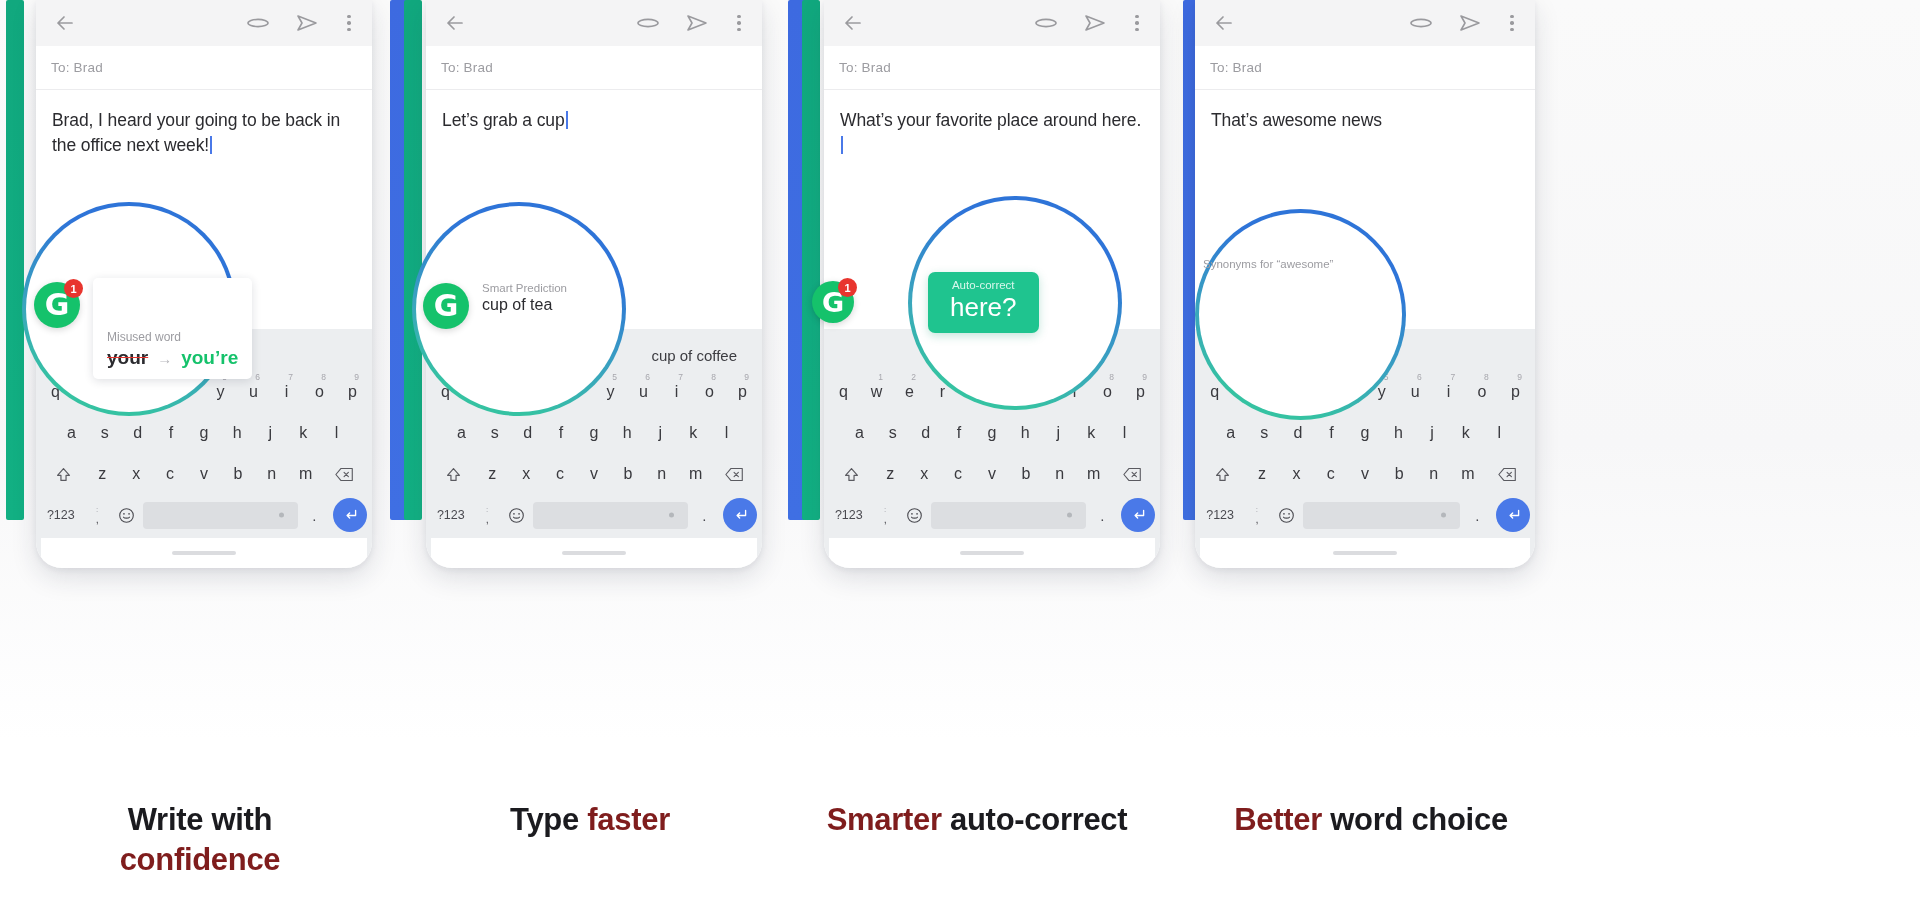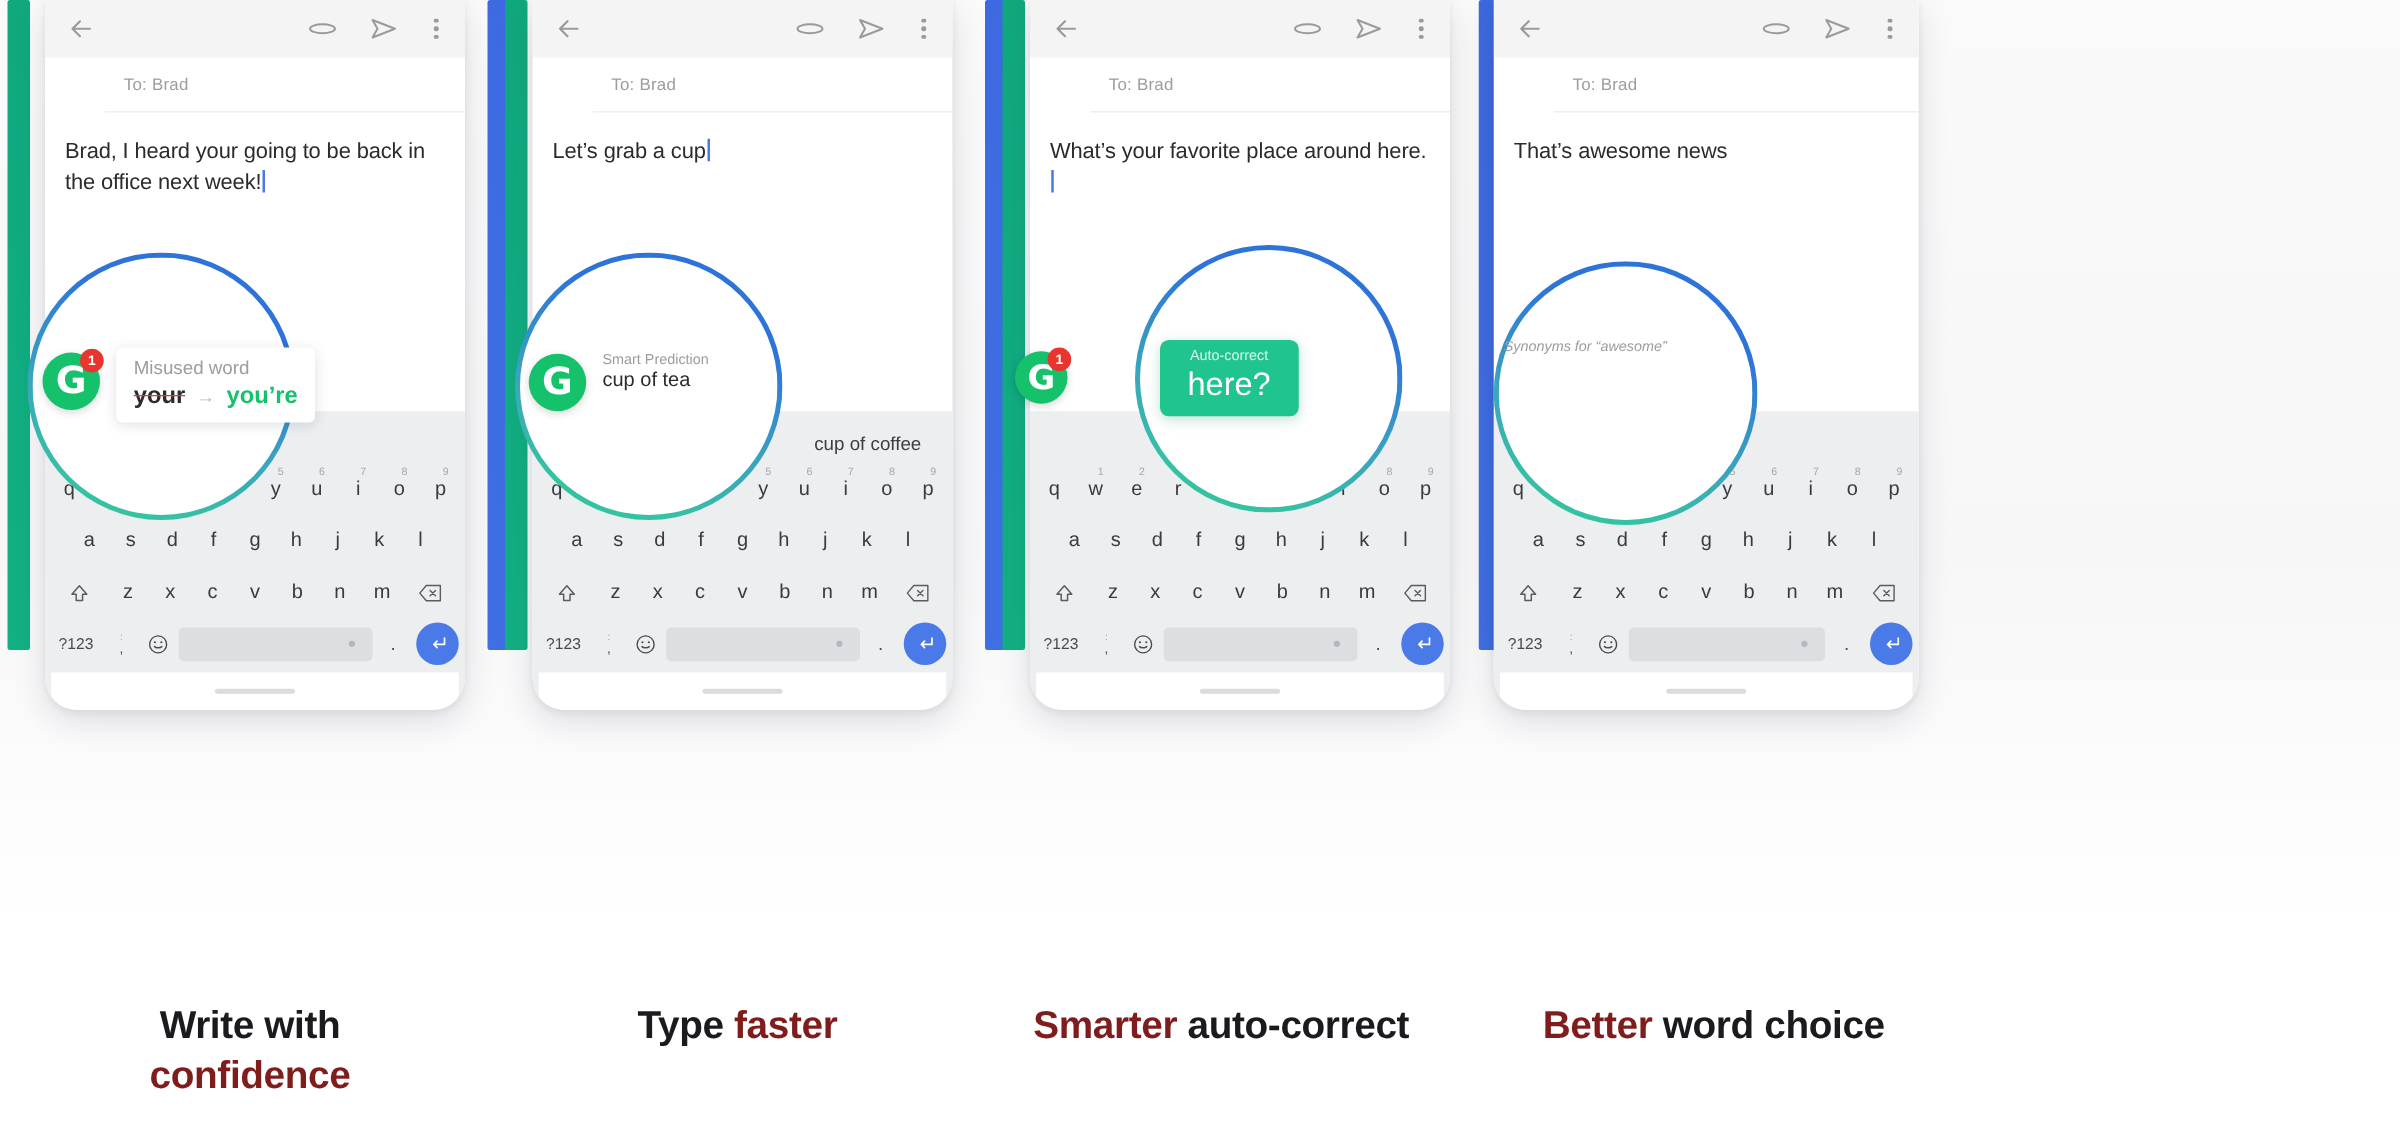--- a/index.html
+++ b/index.html
@@ -28,21 +28,21 @@
   .icon { color:#9a9a9e; display:inline-flex; align-items:center; justify-content:center; }
   .icon.back { width:26px; height:26px; }
   .icon.attach { width:28px; height:26px; margin-right:22px; }
   .icon.send { width:26px; height:26px; margin-right:22px; }
   .icon.more { width:14px; height:26px; }
 
   .dots { display:flex; flex-direction:column; gap:3px; align-items:center; }
   .dots i { width:3.5px; height:3.5px; border-radius:50%; background:#9a9a9e; display:block; }
 
   
-  .to-row { height:44px; display:flex; align-items:center; padding:0 15px; border-bottom:1px solid #ececee;margin-left:48px; }
+  .to-row { height:44px; display:flex; align-items:center; padding:0 15px; border-bottom:1px solid #ececee; }
   .to-text { font-size:13.5px; color:#9c9ca1; letter-spacing:.2px; }
 
   
   .msg { padding:18px 16px 0 16px; font-size:17.5px; line-height:1.42; color:#2b2b2f; letter-spacing:-.1px; }
   .caret { display:inline-block; width:2px; height:18px; background:#4a79e8; vertical-align:-3px; margin-left:1px; }
 
   
   .kbd { position:absolute; left:0; bottom:0; width:100%; background:#eceef0; padding:6px 5px 0 5px; }
   .sugg-bar { height:40px; background:#eceef0; display:flex; align-items:center; justify-content:space-around;
               font-size:15px; color:#3c3c41; }
@@ -77,21 +77,21 @@
                      display:flex; align-items:center; justify-content:center;
                      box-shadow:0 2px 7px rgba(0,0,0,.16); }
   .gbadge .gletter { color:#ffffff; font-size:30px; font-weight:700; line-height:1; font-family:"DejaVu Sans", sans-serif; }
   .gbadge .gdot { position:absolute; top:-3px; right:-3px; width:19px; height:19px; border-radius:50%;
                   background:#e8352e; color:#fff; font-size:11px; font-weight:700;
                   display:flex; align-items:center; justify-content:center; }
 
   
   .card { position:absolute; background:#ffffff; border-radius:5px; box-shadow:0 2px 10px rgba(30,35,60,.14);
           padding:8px 14px 10px 14px; }
-  .card-title { font-size:15px; color:#9c9ca1; margin-bottom:3px; white-space:nowrap; }
+  .card-title { font-size:12px; color:#9c9ca1; margin-bottom:3px; white-space:nowrap;margin-top:44px; }
   .card-body { font-size:19px; font-weight:700; white-space:nowrap; display:flex; align-items:baseline; gap:9px; }
   .strike { color:#2b2b2f; text-decoration:line-through; text-decoration-color:#e8352e; }
   .arrow { color:#b8b8bd; font-weight:400; font-size:15px; }
   .good { color:#15c26b; }
 
   
   .flat { position:absolute; }
   .flat .ft { font-size:11.5px; color:#9c9ca1; white-space:nowrap; }
   .flat .fb { font-size:16px; color:#2b2b2f; white-space:nowrap; margin-top:2px; }
 
@@ -720,21 +720,21 @@
           </div>
         </div>
         <div class="homebar">
             <i></i>
           </div>
       </div>
     </div>
 
     <div class="ring" style="left:20px; top:209px; width:211px; height:211px;"></div>
 
-    <div class="flat" style="left:28px; top:272px;font-style:italic;">
+    <div class="flat" style="left:28px; top:258px;">
       <div class="ft">Synonyms for “awesome”</div>
     </div>
 
     <div class="caption" style="left:-14px;">
       <div><span class="g">Better </span><span>word choice</span></div>
     </div>
   </div>
 
 </div>
 

